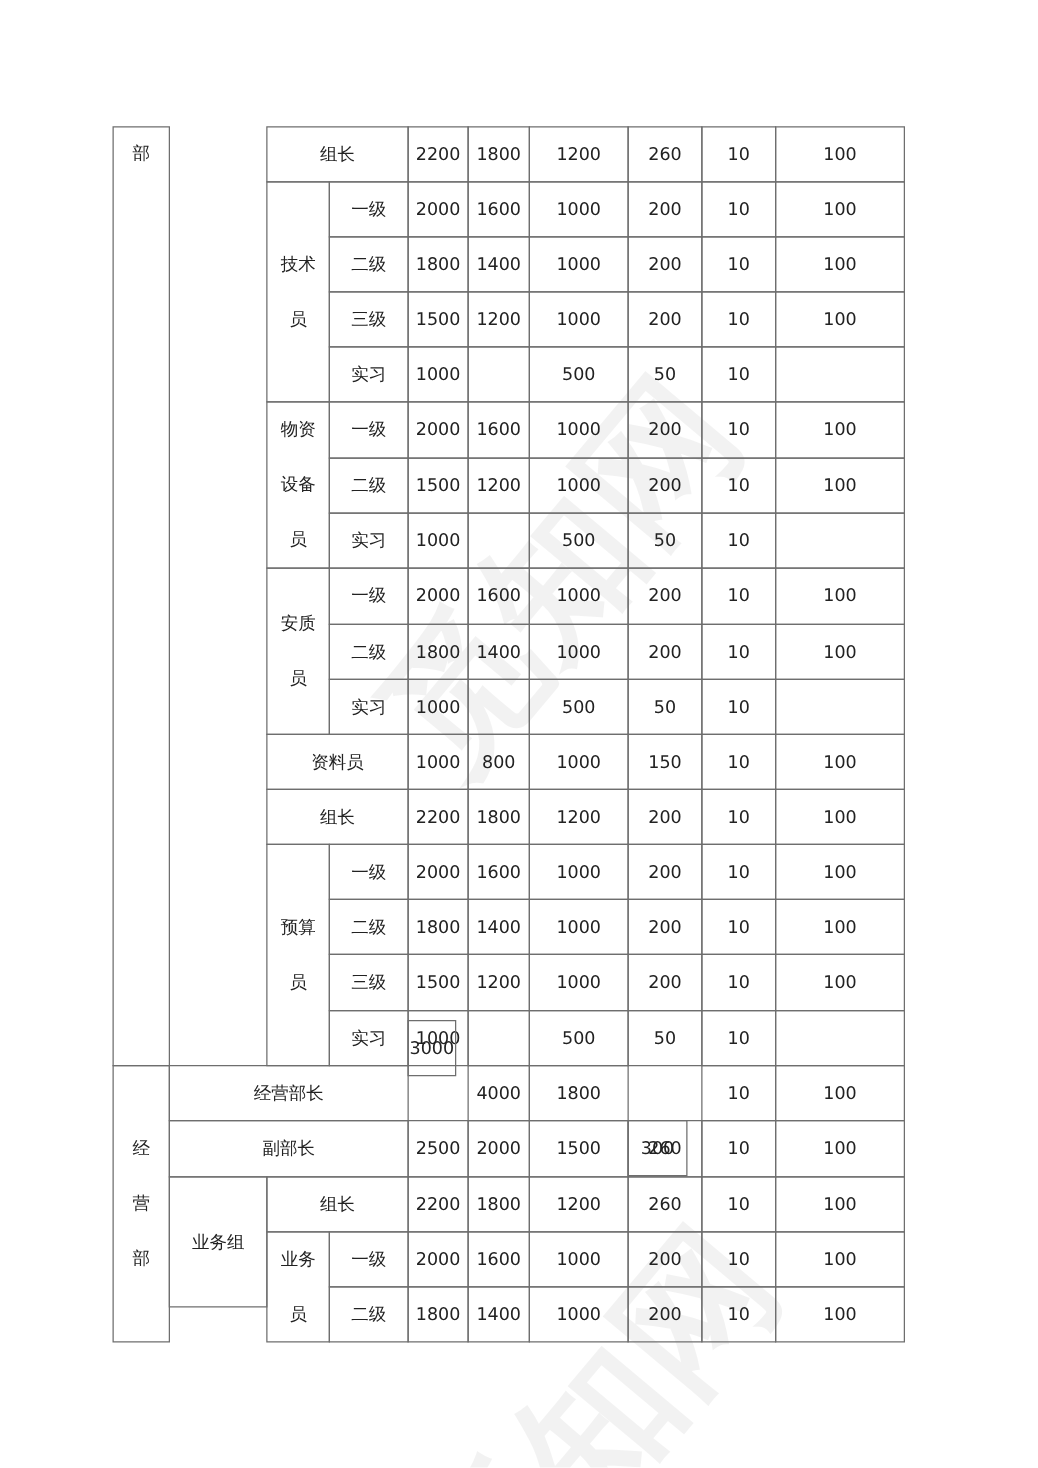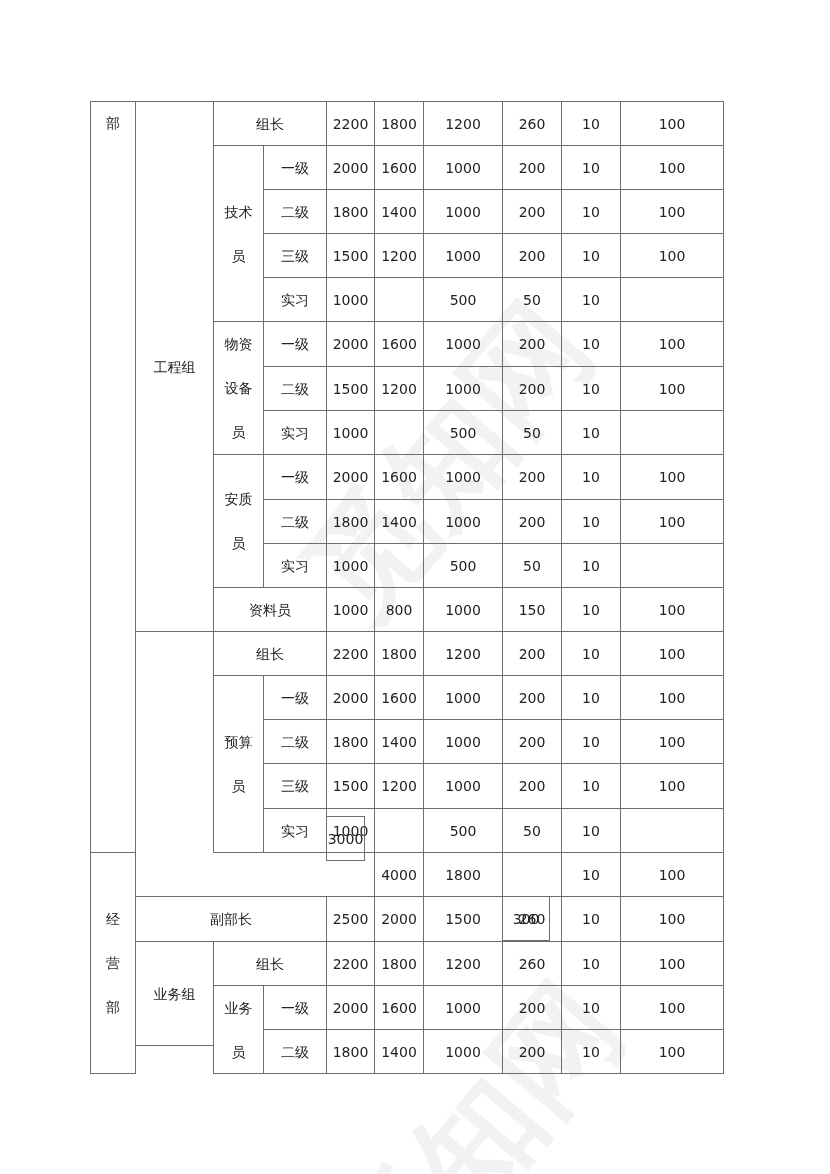--- a/index.html
+++ b/index.html
@@ -16,21 +16,20 @@
              transform:rotate(-50deg);pointer-events:none;white-space:nowrap;}
 </style>
 </head>
 <body>
 
 <div id="watermark-1" class="watermark" style="left:270px;top:380px;">觅知网</div>
 <div id="watermark-2" class="watermark" style="left:300px;top:1060px;">觅知网</div>
 
 <div id="table">
     <div class="cell top" style="left: 90px; top: 101px; width: 46px; height: 752px;">部</div>
-    <div class="cell" style="left: 135px; top: 101px; width: 79px; height: 531px;">工程组</div>
     <div class="cell" style="left: 213px; top: 101px; width: 114px; height: 45px;">组长</div>
     <div class="cell" style="left: 326px; top: 101px; width: 49px; height: 45px;">2200</div>
     <div class="cell" style="left: 374px; top: 101px; width: 50px; height: 45px;">1800</div>
     <div class="cell" style="left: 423px; top: 101px; width: 80px; height: 45px;">1200</div>
     <div class="cell" style="left: 502px; top: 101px; width: 60px; height: 45px;">260</div>
     <div class="cell" style="left: 561px; top: 101px; width: 60px; height: 45px;">10</div>
     <div class="cell" style="left: 620px; top: 101px; width: 104px; height: 45px;">100</div>
     <div class="cell vert" style="left: 213px; top: 145px; width: 51px; height: 177px;">
       <span>技术</span>
       <span>员</span>
@@ -158,20 +157,21 @@
     <div class="cell" style="left: 374px; top: 808px; width: 50px; height: 45px;"></div>
     <div class="cell" style="left: 423px; top: 808px; width: 80px; height: 45px;">500</div>
     <div class="cell" style="left: 502px; top: 808px; width: 60px; height: 45px;">50</div>
     <div class="cell" style="left: 561px; top: 808px; width: 60px; height: 45px;">10</div>
     <div class="cell" style="left: 620px; top: 808px; width: 104px; height: 45px;"></div>
     <div class="cell vert" style="left: 90px; top: 852px; width: 46px; height: 222px;">
       <span>经</span>
       <span>营</span>
       <span>部</span>
     </div>
+    <div class="cell" style="left: 135px; top: 852px; width: 192px; height: 45px;">经营部长</div>
     <div class="cell" style="left: 326px; top: 816px; width: 39px; height: 45px;">3000</div>
     <div class="cell" style="left: 374px; top: 852px; width: 50px; height: 45px;">4000</div>
     <div class="cell" style="left: 423px; top: 852px; width: 80px; height: 45px;">1800</div>
     <div class="cell" style="left: 502px; top: 896px; width: 48px; height: 45px;">300</div>
     <div class="cell" style="left: 561px; top: 852px; width: 60px; height: 45px;">10</div>
     <div class="cell" style="left: 620px; top: 852px; width: 104px; height: 45px;">100</div>
     <div class="cell" style="left: 135px; top: 896px; width: 192px; height: 46px;">副部长</div>
     <div class="cell" style="left: 326px; top: 896px; width: 49px; height: 46px;">2500</div>
     <div class="cell" style="left: 374px; top: 896px; width: 50px; height: 46px;">2000</div>
     <div class="cell" style="left: 423px; top: 896px; width: 80px; height: 46px;">1500</div>

